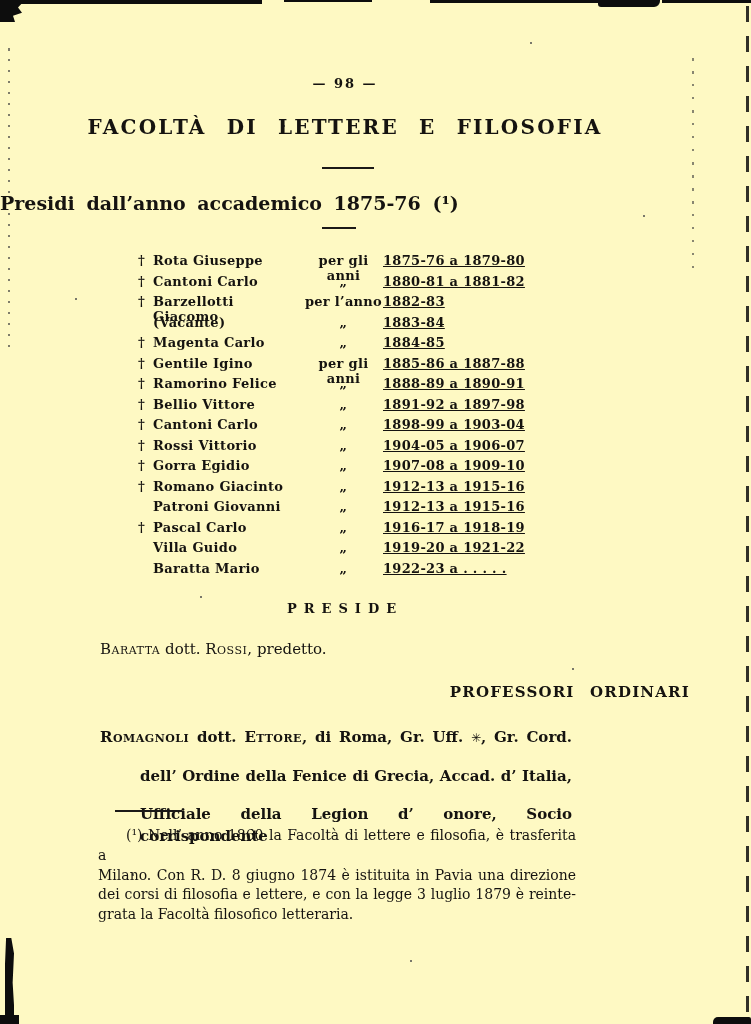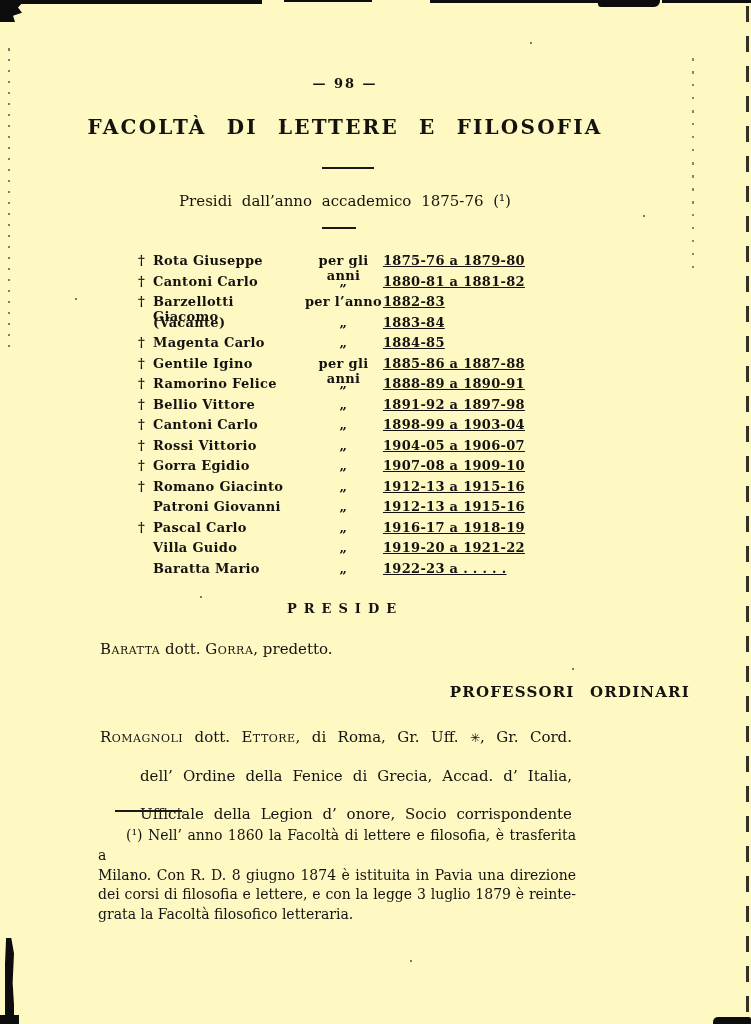--- a/index.html
+++ b/index.html
@@ -18,21 +18,21 @@
   .title { position:absolute; top:115px; left:0; width:100%;
     text-align:center; font-size:20px; font-weight:bold;
     letter-spacing:2.2px; word-spacing:11px; }
 
   .rule { position:absolute; background:#1b1917; height:2px; }
   .rule-1 { top:167px; left:322px; width:52px; }
   .rule-2 { top:227px; left:322px; width:34px; height:1.8px; }
   .rule-fn { top:810px; left:115px; width:67px; height:1.6px; }
 
   .subtitle { position:absolute; top:192px; left:0; width:100%;
-    text-align:center; font-size:15px; font-weight:normal; word-spacing:5px; }
+    text-align:left; font-size:19px; font-weight:bold; word-spacing:5px; }
 
   .p-list { position:absolute; top:253px; left:138px; width:410px;
     font-size:13px; font-weight:bold; letter-spacing:.3px; }
   .p-row { display:flex; height:20.5px; align-items:baseline; }
   .c-dag  { width:15px; }
   .c-name { width:151px; }
   .c-period { width:79px; text-align:center; }
   .c-years { flex:1;text-decoration:underline; }
 
   .preside-head { position:absolute; top:601px; left:0; width:100%;
@@ -40,21 +40,21 @@
   .preside-entry { position:absolute; top:640px; left:100px; width:470px;
     font-size:15px; }
   .sc { font-variant:small-caps; letter-spacing:.5px; }
 
   .prof-head { position:absolute; top:683px; left:0; width:100%;
     text-align:right; font-size:15px; font-weight:600;
     letter-spacing:1.2px; word-spacing:9px; }
 
   .prof-entry { position:absolute; top:726px; left:100px; width:472px;
     font-size:15px; line-height:22px; }
-  .prof-entry .ln { text-align:justify; text-align-last:justify; }
+  .prof-entry .ln { text-align:justify; text-align-last:justify;font-weight:bold; }
   .prof-entry .ln.indent { padding-left:40px;margin-top:16px; }
   .sym { font-family:"DejaVu Sans","Liberation Sans",sans-serif; font-size:12px; }
 
   .footnote { position:absolute; top:826px; left:98px; width:478px;
     font-size:14px; line-height:19.8px; }
   .footnote div { text-align:justify; text-align-last:justify; }
   .footnote div:first-of-type { text-indent:28px; }
   .footnote div:last-of-type { text-align-last:left; }
 
   
@@ -227,21 +227,21 @@
         <span class="c-period">„</span>
         <span class="c-years">1922-23 a . . . . .</span>
       </div>
     </div>
 
   <div class="content" style="top:0;">
     <div class="preside-head">PRESIDE</div>
   </div>
 
   <div class="preside-entry">
-    <span class="sc">Baratta</span><span> dott. </span><span class="sc">Gorra</span><span>, predetto.</span>
+    <span class="sc">Baratta</span><span> dott. </span><span class="sc">Rossi</span><span>, predetto.</span>
   </div>
 
   <div class="content" style="top:0;">
     <div class="prof-head">PROFESSORI ORDINARI</div>
   </div>
 
   <div class="prof-entry">
     <div class="ln"><span class="sc">Romagnoli</span><span> dott. </span><span class="sc">Ettore</span><span>, di Roma, Gr. Uff. </span><span class="sym">✳</span><span>, Gr. Cord.</span></div>
     <div class="ln indent">dell’ Ordine della Fenice di Grecia, Accad. d’ Italia,</div>
     <div class="ln indent">Ufficiale della Legion d’ onore, Socio corrispondente</div>

